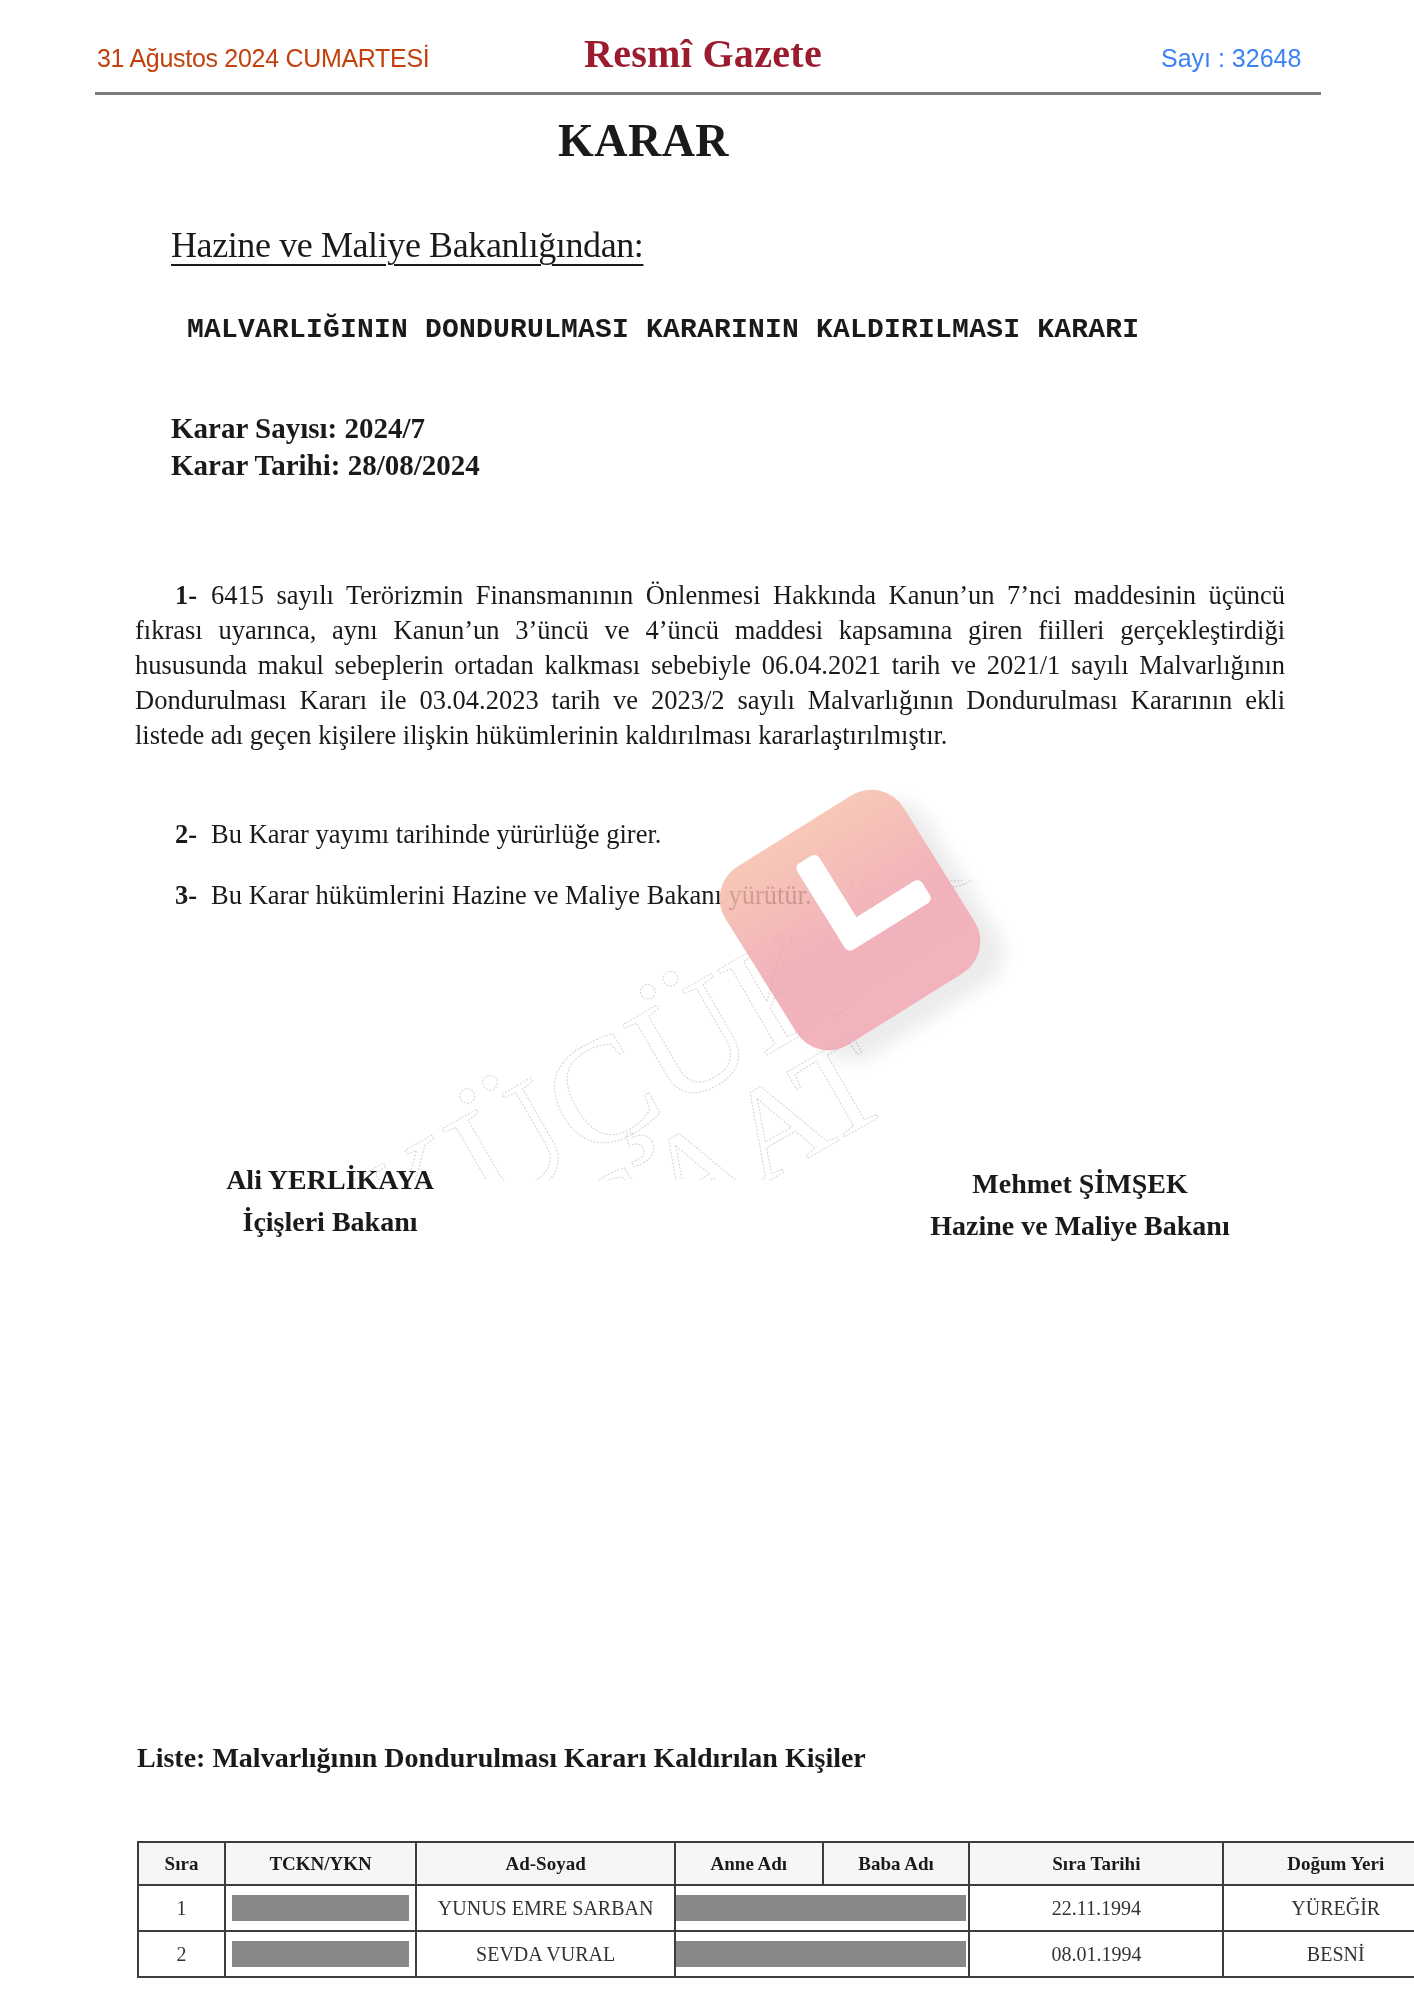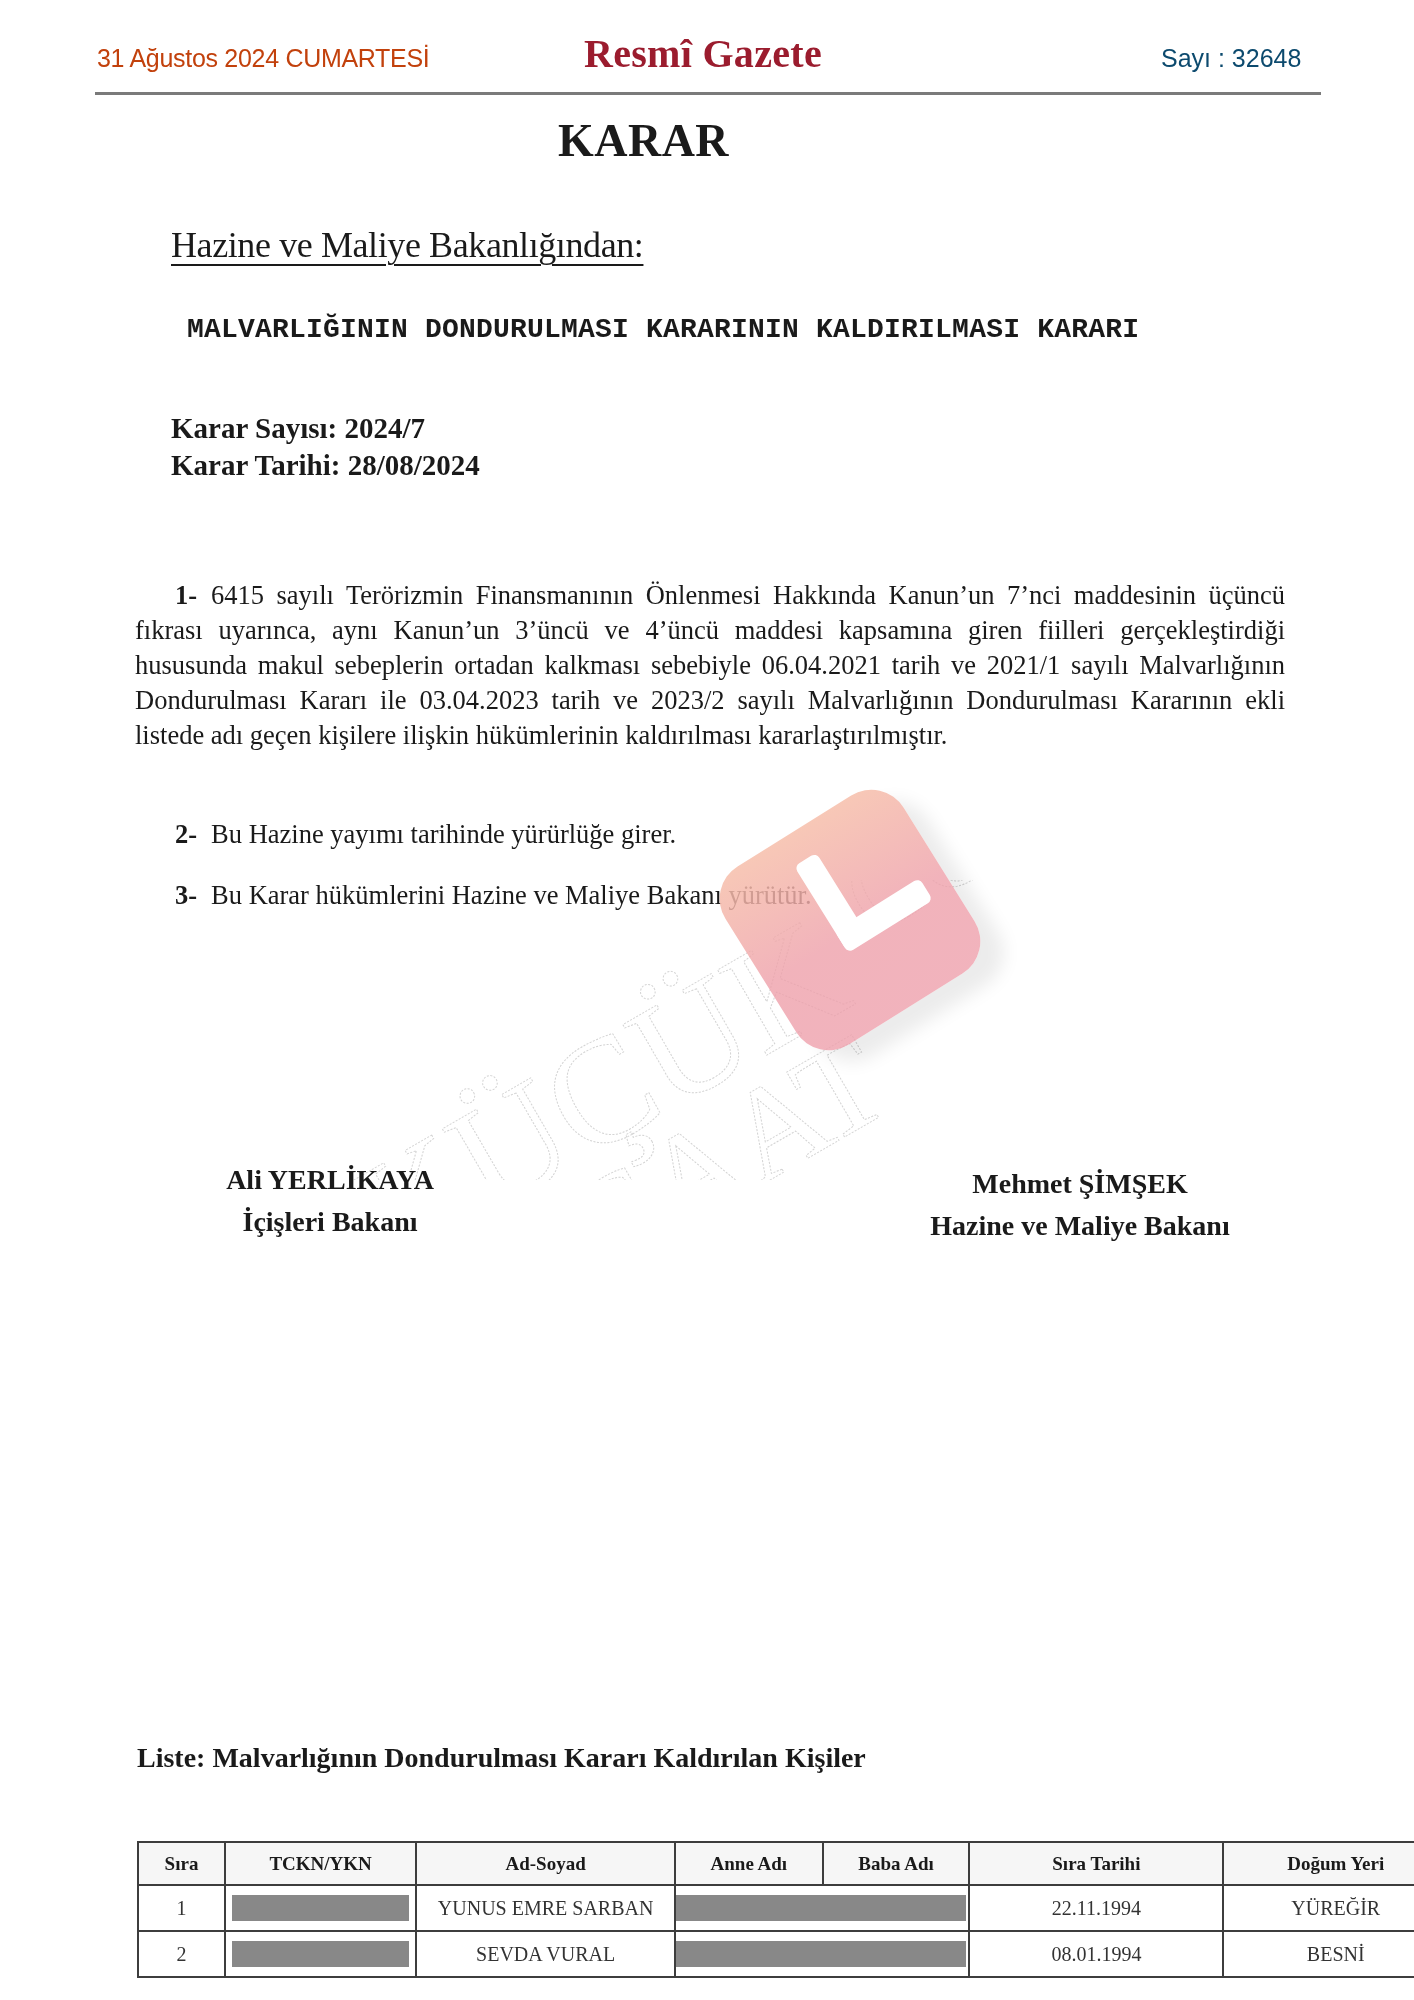--- a/index.html
+++ b/index.html
@@ -3,21 +3,21 @@
 <meta charset="utf-8">
 <style>
   html, body { margin:0; padding:0; background:#ffffff; }
   body { width:1414px; height:2000px; position:relative; overflow:hidden;
          font-family:"Liberation Serif", serif; color:#1a1a1a; }
   .abs { position:absolute; }
 
   
   .hdr-date { left:97px; top:44px; font-family:"Liberation Sans", sans-serif; font-size:25px; color:#c2410c; letter-spacing:-0.3px; white-space:nowrap; }
   .hdr-title { left:584px; top:30px; font-family:"Liberation Serif", serif; font-weight:bold; font-size:40px; color:#9b1c2e; white-space:nowrap; letter-spacing:0.3px; }
-  .hdr-issue { left:1161px; top:44px; font-family:"Liberation Sans", sans-serif; font-size:25px; color:#0c4a6e; white-space:nowrap; }
+  .hdr-issue { left:1161px; top:44px; font-family:"Liberation Sans", sans-serif; font-size:25px; color:#3b82f6; white-space:nowrap; }
   .hdr-rule { left:95px; top:92px; width:1226px; height:3px; background:#7a7a7a; }
 
   .doc-type { left:0; width:1287px; top:114px; text-align:center; font-weight:bold; font-size:46px; letter-spacing:0.5px; }
 
   .issuer { left:171px; top:224px; font-size:36px; text-decoration:underline; text-decoration-thickness:2px; text-underline-offset:7px; white-space:nowrap; letter-spacing:-0.4px; }
   .decision-title { left:187px; top:314px; font-weight:bold; font-size:28px; white-space:nowrap; letter-spacing:0.2px;font-family:Liberation Mono, monospace; }
 
   .meta { left:171px; font-weight:bold; font-size:29px; white-space:nowrap; }
   .meta-1 { top:412px; }
   .meta-2 { top:449px; }
@@ -63,21 +63,21 @@
 <div class="abs issuer">Hazine ve Maliye Bakanlığından:</div>
 <div class="abs decision-title">MALVARLIĞININ DONDURULMASI KARARININ KALDIRILMASI KARARI</div>
 
 <div class="abs meta meta-1">Karar Sayısı: 2024/7</div>
 <div class="abs meta meta-2">Karar Tarihi: 28/08/2024</div>
 
 <div class="abs para para-1">
   <span class="para-num">1-</span><span>6415 sayılı Terörizmin Finansmanının Önlenmesi Hakkında Kanun’un 7’nci maddesinin üçüncü fıkrası uyarınca, aynı Kanun’un 3’üncü ve 4’üncü maddesi kapsamına giren fiilleri gerçekleştirdiği hususunda makul sebeplerin ortadan kalkması sebebiyle 06.04.2021 tarih ve 2021/1 sayılı Malvarlığının Dondurulması Kararı ile 03.04.2023 tarih ve 2023/2 sayılı Malvarlığının Dondurulması Kararının ekli listede adı geçen kişilere ilişkin hükümlerinin kaldırılması kararlaştırılmıştır.</span>
 </div>
 <div class="abs item item-2">
-  <span class="para-num">2-</span><span>Bu Hazine yayımı tarihinde yürürlüğe girer.</span>
+  <span class="para-num">2-</span><span>Bu Karar yayımı tarihinde yürürlüğe girer.</span>
 </div>
 <div class="abs item item-3">
   <span class="para-num">3-</span><span>Bu Karar hükümlerini Hazine ve Maliye Bakanı yürütür.</span>
 </div>
 
 <svg class="abs wm-text" viewBox="0 0 900 300">
   <g transform="rotate(-30 450 150)" fill="none" stroke="#d4d4d4" stroke-width="1" stroke-dasharray="2 1.5" font-family="Liberation Serif, serif">
     <text x="40" y="190" font-size="150">KÜÇÜK</text>
     <text x="230" y="300" font-size="130">SAAT</text>
     <text x="620" y="140" font-size="110">CO.</text>

